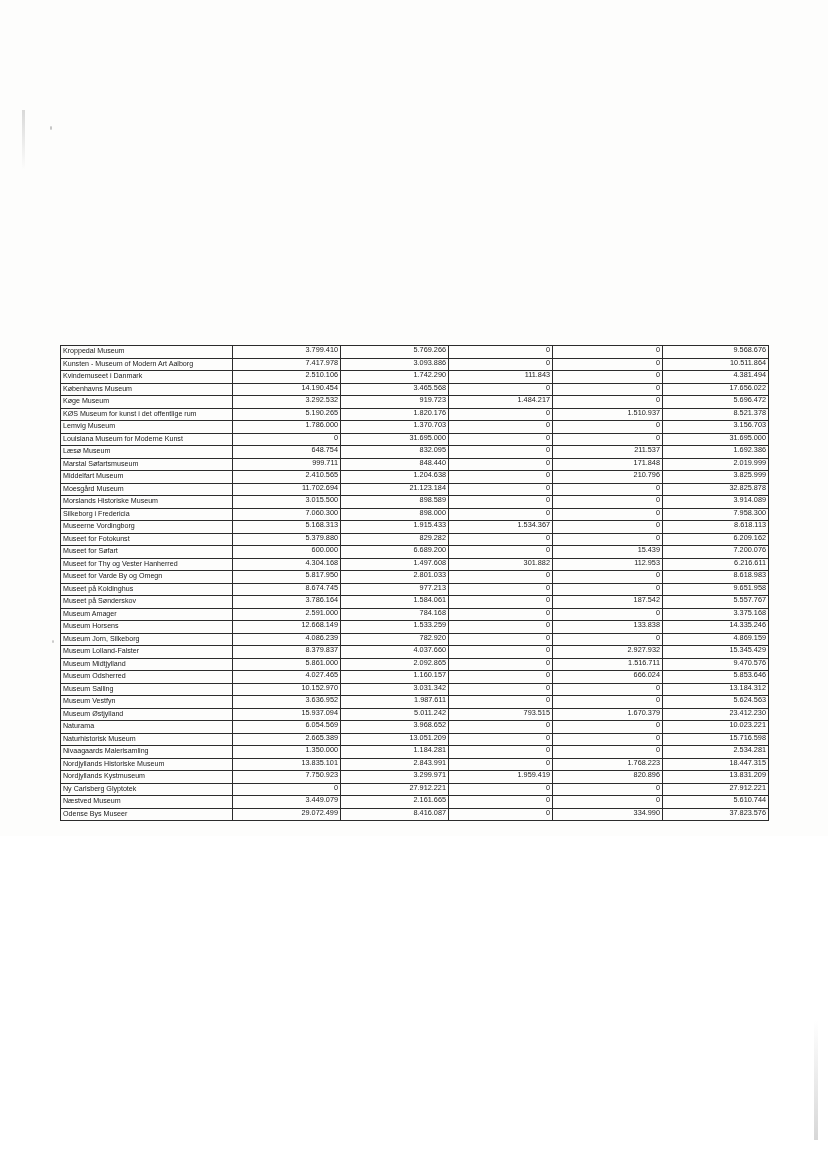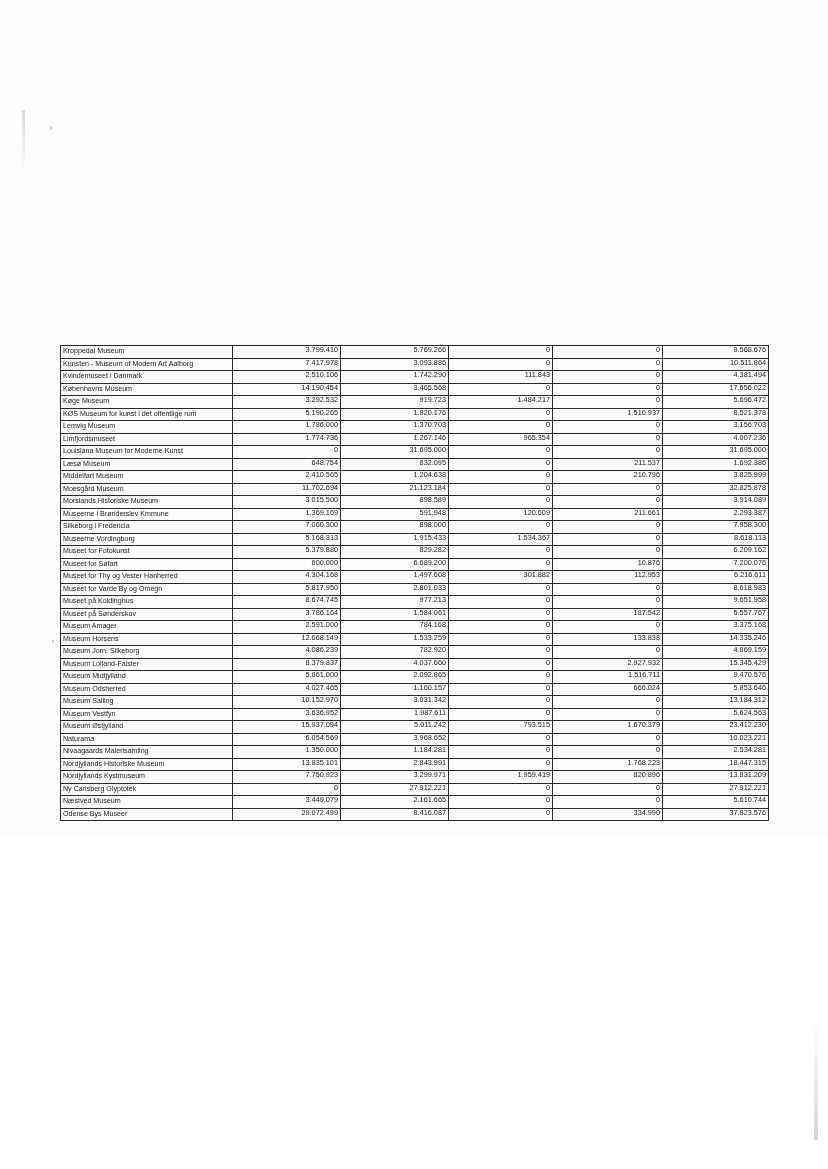--- a/index.html
+++ b/index.html
@@ -251,40 +251,20 @@
             </td>
             <td class="num">
               <span>0</span>
             </td>
             <td class="num">
               <span>3.156.703</span>
             </td>
           </tr>
           <tr>
             <td class="name">
-              <span>Limfjordsmuseet</span>
-            </td>
-            <td class="num">
-              <span>1.774.736</span>
-            </td>
-            <td class="num">
-              <span>1.267.146</span>
-            </td>
-            <td class="num">
-              <span>965.354</span>
-            </td>
-            <td class="num">
-              <span>0</span>
-            </td>
-            <td class="num">
-              <span>4.007.236</span>
-            </td>
-          </tr>
-          <tr>
-            <td class="name">
               <span>Louisiana Museum for Moderne Kunst</span>
             </td>
             <td class="num">
               <span>0</span>
             </td>
             <td class="num">
               <span>31.695.000</span>
             </td>
             <td class="num">
               <span>0</span>
@@ -311,20 +291,40 @@
             </td>
             <td class="num">
               <span>211.537</span>
             </td>
             <td class="num">
               <span>1.692.386</span>
             </td>
           </tr>
           <tr>
             <td class="name">
+              <span>Marstal Søfartsmuseum</span>
+            </td>
+            <td class="num">
+              <span>999.711</span>
+            </td>
+            <td class="num">
+              <span>848.440</span>
+            </td>
+            <td class="num">
+              <span>0</span>
+            </td>
+            <td class="num">
+              <span>171.848</span>
+            </td>
+            <td class="num">
+              <span>2.019.999</span>
+            </td>
+          </tr>
+          <tr>
+            <td class="name">
               <span>Middelfart Museum</span>
             </td>
             <td class="num">
               <span>2.410.565</span>
             </td>
             <td class="num">
               <span>1.204.638</span>
             </td>
             <td class="num">
               <span>0</span>
@@ -371,40 +371,20 @@
             </td>
             <td class="num">
               <span>0</span>
             </td>
             <td class="num">
               <span>3.914.089</span>
             </td>
           </tr>
           <tr>
             <td class="name">
-              <span>Museerne i Brønderslev Kmmune</span>
-            </td>
-            <td class="num">
-              <span>1.369.169</span>
-            </td>
-            <td class="num">
-              <span>591.948</span>
-            </td>
-            <td class="num">
-              <span>120.609</span>
-            </td>
-            <td class="num">
-              <span>211.661</span>
-            </td>
-            <td class="num">
-              <span>2.293.387</span>
-            </td>
-          </tr>
-          <tr>
-            <td class="name">
               <span>Silkeborg i Fredericia</span>
             </td>
             <td class="num">
               <span>7.060.300</span>
             </td>
             <td class="num">
               <span>898.000</span>
             </td>
             <td class="num">
               <span>0</span>
@@ -463,21 +443,21 @@
             <td class="num">
               <span>600.000</span>
             </td>
             <td class="num">
               <span>6.689.200</span>
             </td>
             <td class="num">
               <span>0</span>
             </td>
             <td class="num">
-              <span>10.876</span>
+              <span>15.439</span>
             </td>
             <td class="num">
               <span>7.200.076</span>
             </td>
           </tr>
           <tr>
             <td class="name">
               <span>Museet for Thy og Vester Hanherred</span>
             </td>
             <td class="num">
@@ -747,20 +727,40 @@
               <span>3.968.652</span>
             </td>
             <td class="num">
               <span>0</span>
             </td>
             <td class="num">
               <span>0</span>
             </td>
             <td class="num">
               <span>10.023.221</span>
+            </td>
+          </tr>
+          <tr>
+            <td class="name">
+              <span>Naturhistorisk Museum</span>
+            </td>
+            <td class="num">
+              <span>2.665.389</span>
+            </td>
+            <td class="num">
+              <span>13.051.209</span>
+            </td>
+            <td class="num">
+              <span>0</span>
+            </td>
+            <td class="num">
+              <span>0</span>
+            </td>
+            <td class="num">
+              <span>15.716.598</span>
             </td>
           </tr>
           <tr>
             <td class="name">
               <span>Nivaagaards Malerisamling</span>
             </td>
             <td class="num">
               <span>1.350.000</span>
             </td>
             <td class="num">

